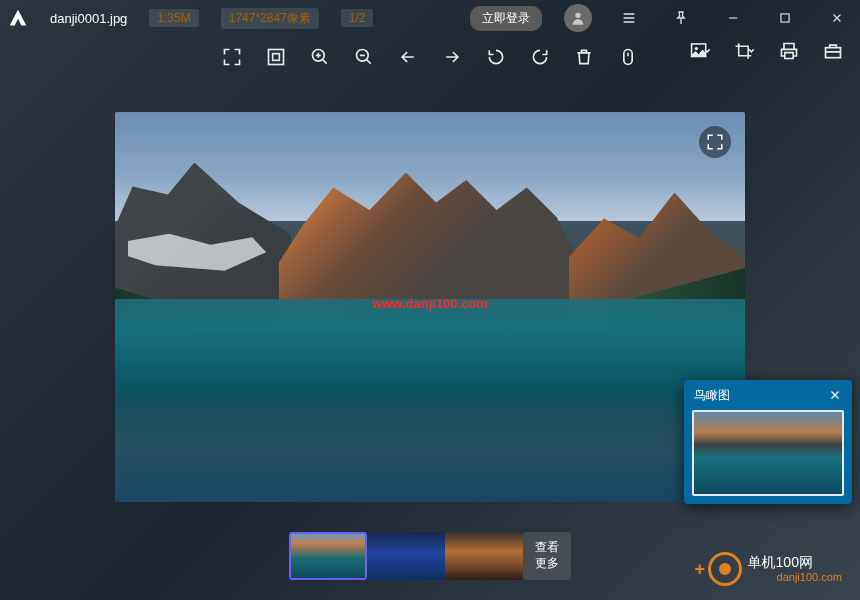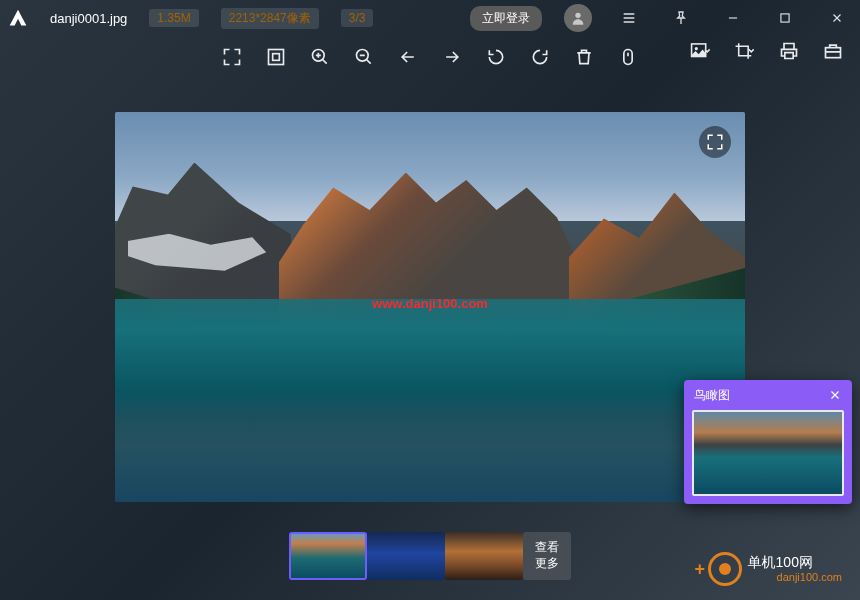--- a/index.html
+++ b/index.html
@@ -39,21 +39,21 @@
     .snow { position:absolute; top:40%; left:2%; width:22%; height:25%; background:rgba(235,240,245,.72); clip-path:polygon(0 20%, 30% 0, 60% 30%, 90% 10%, 100% 50%, 70% 100%, 20% 85%, 0 60%); }
     .trees-l { position:absolute; left:0; top:45%; width:12%; height:30%; background:linear-gradient(to right,#18342a,#2a5039); clip-path:polygon(0 0, 100% 20%, 100% 100%, 0 100%); }
     .trees-r { position:absolute; right:0; top:40%; width:22%; height:38%; background:linear-gradient(to left,#163329,#2f5a3f); clip-path:polygon(0 25%, 100% 0, 100% 100%, 0 100%); }
     .lake { position:absolute; bottom:0; left:0; right:0; height:52%;
       background: linear-gradient(to bottom, rgba(30,110,120,.9) 0%, #17707a 15%, #0a5562 45%, #0c4b63 70%, #184660 100%); }
     .reflection { position:absolute; bottom:0; left:0; right:0; height:48%;
       background: linear-gradient(to top, transparent 0%, rgba(180,120,80,.15) 30%, rgba(100,80,70,.2) 45%, transparent 60%); }
     .watermark { position:absolute; top:49%; left:50%; transform:translate(-50%,-50%); color:#ff2828; font-size:13px; font-weight:600; }
     .expand-overlay { position:absolute; top:14px; right:14px; width:32px; height:32px; border-radius:50%; background:rgba(0,0,0,.45); display:flex; align-items:center; justify-content:center; cursor:pointer; }
     
-    .birdseye { position:absolute; right:8px; bottom:96px; width:168px; background:#8b5cf6; border-radius:4px; box-shadow:0 4px 16px rgba(0,0,0,.6); }
+    .birdseye { position:absolute; right:8px; bottom:96px; width:168px; background:#0369a1; border-radius:4px; box-shadow:0 4px 16px rgba(0,0,0,.6); }
     .be-head { height:30px; display:flex; align-items:center; justify-content:space-between; padding:0 10px; font-size:12px; }
     .be-img { width:152px; height:86px; margin:0 8px 8px; border:2px solid #e8e8e8; border-radius:2px;
       background: linear-gradient(to bottom,#6088a6 0%,#b57d4e 25%,#3d4244 40%,#17707a 55%,#0c4b63 100%); }
     
     .thumbs { position:absolute; bottom:20px; left:50%; transform:translateX(-50%); display:flex; align-items:center; }
     .thumb { width:78px; height:48px; border-radius:3px; cursor:pointer; }
     .thumb.active { border:2px solid #6d5cff; }
     .t1 { background:linear-gradient(to bottom,#6d99b8 0%,#c27e4c 22%,#1c6b72 55%,#0c4b63 100%); }
     .t2 { background:linear-gradient(to bottom,#152850 0%,#2145a0 45%,#0f2d60 100%); }
     .t3 { background:linear-gradient(to bottom,#3a2e28 0%,#b37038 40%,#7a4a2a 70%,#2b1e16 100%); }
@@ -72,22 +72,22 @@
 <body>
 
 <div class="titlebar">
   <div class="logo">
     <svg width="20" height="20" viewBox="0 0 24 24">
         <path fill="#fff" d="M12 2 L22 21 H16 L12 13 L8 21 H2 Z"></path>
       </svg>
   </div>
   <span class="filename">danji0001.jpg</span>
   <span class="pill">1.35M</span>
-  <span class="pill">2213*2847像素</span>
-  <span class="pill">3/3</span>
+  <span class="pill">1747*2847像素</span>
+  <span class="pill">1/2</span>
   <div class="spacer"></div>
   <div class="login-btn">立即登录</div>
   <div class="avatar">
     <svg width="16" height="16" viewBox="0 0 24 24">
         <circle cx="12" cy="8" r="4" fill="#c8c8c8"></circle>
         <path fill="#c8c8c8" d="M4 22c0-4.4 3.6-8 8-8s8 3.6 8 8"></path>
       </svg>
   </div>
   <div class="winbtn">
     <svg width="16" height="16" viewBox="0 0 24 24">

